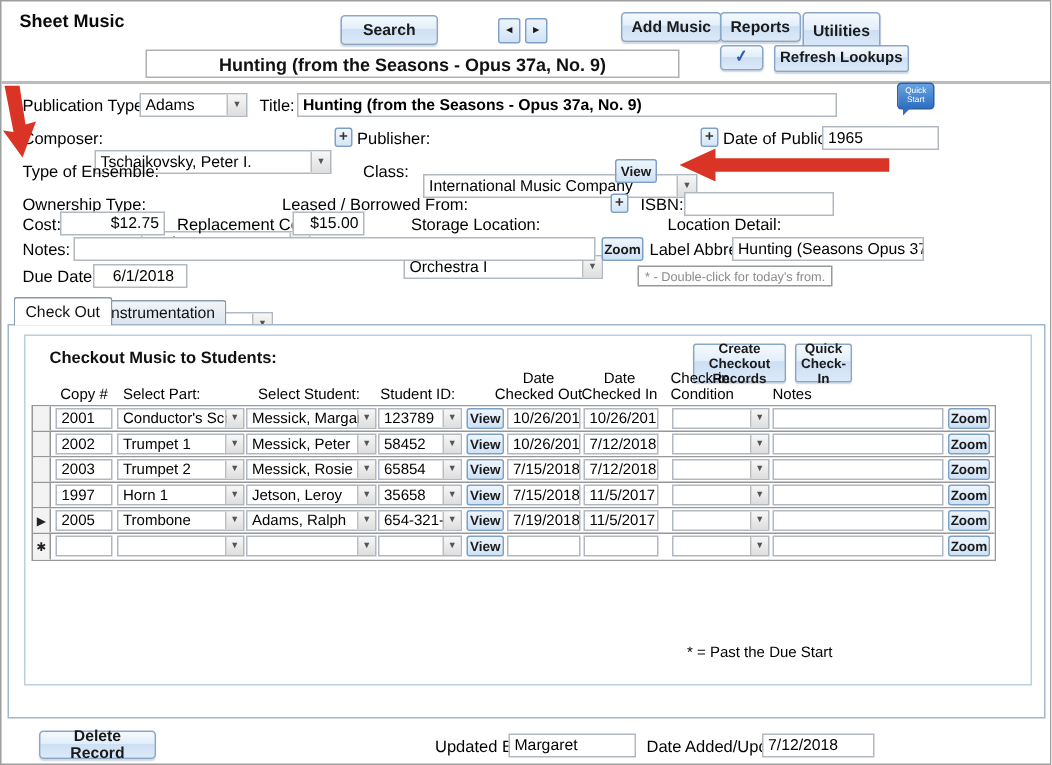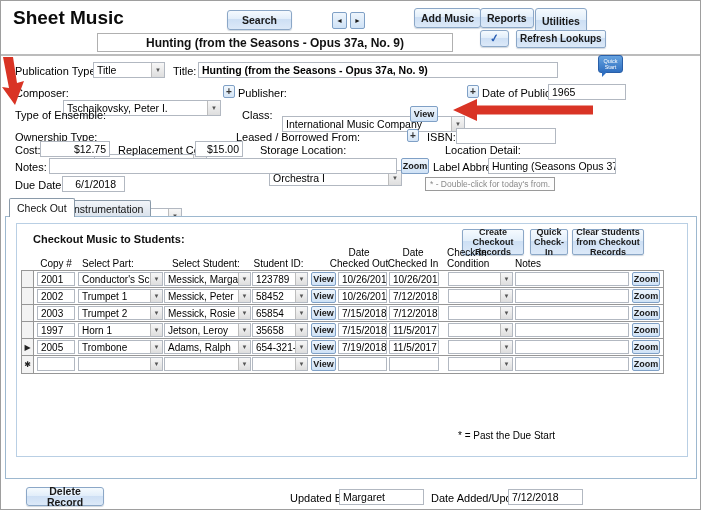--- a/index.html
+++ b/index.html
@@ -80,21 +80,21 @@
   .qsbubble:after { content:""; position:absolute; left:3px; bottom:-5px;
     border:3px solid transparent; border-top-color:#2f6fc0; border-left-color:#2f6fc0; }
   .hline { background:#bcbcbc; }
   .arrowsvg { position:absolute; pointer-events:none; }
 </style>
 </head>
 <body>
 
 <div id="window">
 
-  <div class="abs" style="left:12px; top:6px; font-size:19px; font-weight:bold; color:#0b0b0b;">Sheet Music</div>
+  <div class="abs" style="left:12px; top:6px; font-size:12px; font-weight:bold; color:#0b0b0b;">Sheet Music</div>
 
   <div class="btn abs" style="left:226px; top:9px; width:65px; height:20px;">Search</div>
 
   <div class="mini abs" style="left:331px; top:11px; width:15px; height:17px; font-size:7px;">
       <span>◄</span>
     </div>
   <div class="mini abs" style="left:349px; top:11px; width:15px; height:17px; font-size:7px;">
       <span>►</span>
     </div>
 
@@ -106,21 +106,21 @@
       <span style="color:#2b5fb4; font-size:11px; transform:rotate(-8deg);">✓</span>
     </div>
   <div class="btn abs small" style="left:515px; top:29px; height:18px; min-width:69px; font-size:10px;">Refresh Lookups</div>
 
   <div class="abs" style="left:96px; top:32px; width:356px; height:19px; border:1px solid #b0b0b0;
        display:flex; align-items:center; justify-content:center; font-size:12px; font-weight:bold;">Hunting (from the Seasons - Opus 37a, No. 9)</div>
 
   <div class="abs hline" style="left:0; top:53px; width:701px; height:2px;"></div>
 
   <div class="lbl abs" style="left:14px; top:64px;">Publication Type:</div>
-  <div class="combo abs" style="left:92px; top:61px; width:72px;"><span>Title</span><span class="dd">▼</span></div>
+  <div class="combo abs" style="left:92px; top:61px; width:72px;"><span>Adams</span><span class="dd">▼</span></div>
   <div class="lbl abs" style="left:172px; top:64px;">Title:</div>
   <div class="tin bold abs" style="left:197px; top:61px; width:360px;">Hunting (from the Seasons - Opus 37a, No. 9)</div>
   <div class="qsbubble abs" style="left:597px; top:54px;">Quick Start</div>
 
   <div class="lbl abs" style="left:14px; top:86px;">Composer:</div>
   <div class="combo abs" style="left:62px; top:83px; width:158px;"><span>Tschaikovsky, Peter I.</span><span class="dd">▼</span></div>
   <div class="plusbtn abs" style="left:222px; top:84px;">+</div>
   <div class="lbl abs" style="left:237px; top:86px;">Publisher:</div>
   <div class="combo abs" style="left:281px; top:83px; width:183px;"><span>International Music Company</span><span class="dd">▼</span></div>
   <div class="plusbtn abs" style="left:466px; top:84px;">+</div>
@@ -135,31 +135,31 @@
 
   <svg class="arrowsvg" style="left:0px; top:56px;" width="30" height="54" viewBox="0 0 30 54">
     <path d="M2,0 L12,0 L16,26 L23,24 L14,48 L1,30 L8,31 Z" fill="#d93425"></path>
   </svg>
   <svg class="arrowsvg" style="left:452px; top:98px;" width="140" height="22" viewBox="0 0 140 22">
     <path d="M0,11 L24,0 L24,6.5 L140,6.5 L140,15.5 L24,15.5 L24,22 Z" fill="#d93425"></path>
   </svg>
 
   <div class="lbl abs" style="left:14px; top:130px;">Ownership Type:</div>
   <div class="combo abs" style="left:86px; top:127px; width:95px;"><span>Owned</span><span class="dd">▼</span></div>
-  <div class="lbl abs" style="left:187px; top:130px;margin-left:48px;">Leased / Borrowed From:</div>
+  <div class="lbl abs" style="left:187px; top:130px;">Leased / Borrowed From:</div>
   <div class="combo abs" style="left:281px; top:127px; width:123px;"><span></span><span class="dd">▼</span></div>
   <div class="plusbtn abs" style="left:406px; top:128px;">+</div>
   <div class="lbl abs" style="left:426px; top:130px;">ISBN:</div>
   <div class="tin abs" style="left:455px; top:127px; width:100px;"></div>
 
   <div class="lbl abs" style="left:14px; top:143px;">Cost:</div>
   <div class="tin right abs" style="left:39px; top:140px; width:70px;">$12.75</div>
   <div class="lbl abs" style="left:117px; top:143px;">Replacement Cost:</div>
   <div class="tin right abs" style="left:194px; top:140px; width:48px;">$15.00</div>
-  <div class="lbl abs" style="left:259px; top:143px;">Storage Location:</div>
+  <div class="lbl abs" style="left:273px; top:143px;">Storage Location:</div>
   <div class="combo abs" style="left:329px; top:140px; width:103px;"><span>Choir Room</span><span class="dd">▼</span></div>
   <div class="lbl abs" style="left:444px; top:143px;">Location Detail:</div>
   <div class="combo abs" style="left:511px; top:140px; width:98px;"><span>Rack 1</span><span class="dd">▼</span></div>
 
   <div class="lbl abs" style="left:14px; top:160px;">Notes:</div>
   <div class="tin abs" style="left:48px; top:157px; width:348px;"></div>
   <div class="mini abs" style="left:400px; top:157px; width:28px; height:16px;">Zoom</div>
   <div class="lbl abs" style="left:432px; top:160px;">Label Abbrev:</div>
   <div class="tin abs" style="left:487px; top:157px; width:128px;">Hunting (Seasons Opus 37a)</div>
 
@@ -170,21 +170,20 @@
   <div class="tab active" style="left:8px;">Check Out</div>
   <div class="tab inactive" style="left:62px;">Instrumentation</div>
 
   <div class="tabpage">
     <div class="subform">
 
       <div class="abs" style="left:16px; top:9px; font-size:11px; font-weight:bold;">Checkout Music to Students:</div>
 
       <div class="btn small abs" style="left:445px; top:5px; width:62px; height:26px;">Create Checkout Records</div>
       <div class="btn small abs" style="left:513px; top:5px; width:38px; height:26px;">Quick Check-In</div>
-      <div class="btn small abs" style="left:555px; top:5px; width:72px; height:26px;">Clear Students from Checkout Records</div>
 
       <div class="hdrcell" style="left:19px; top:34px; width:40px;">Copy #</div>
       <div class="hdrcell" style="left:60px; top:34px; width:84px; text-align:left; padding-left:5px;">Select Part:</div>
       <div class="hdrcell" style="left:146px; top:34px; width:86px;">Select Student:</div>
       <div class="hdrcell" style="left:234px; top:34px; width:55px;">Student ID:</div>
       <div class="hdrcell" style="left:312px; top:23px; width:60px;">Date
 Checked Out *</div>
       <div class="hdrcell" style="left:368px; top:23px; width:56px;">Date
 Checked In *</div>
       <div class="hdrcell" style="left:428px; top:23px; width:52px; text-align:left; padding-left:2px;">Check-in

